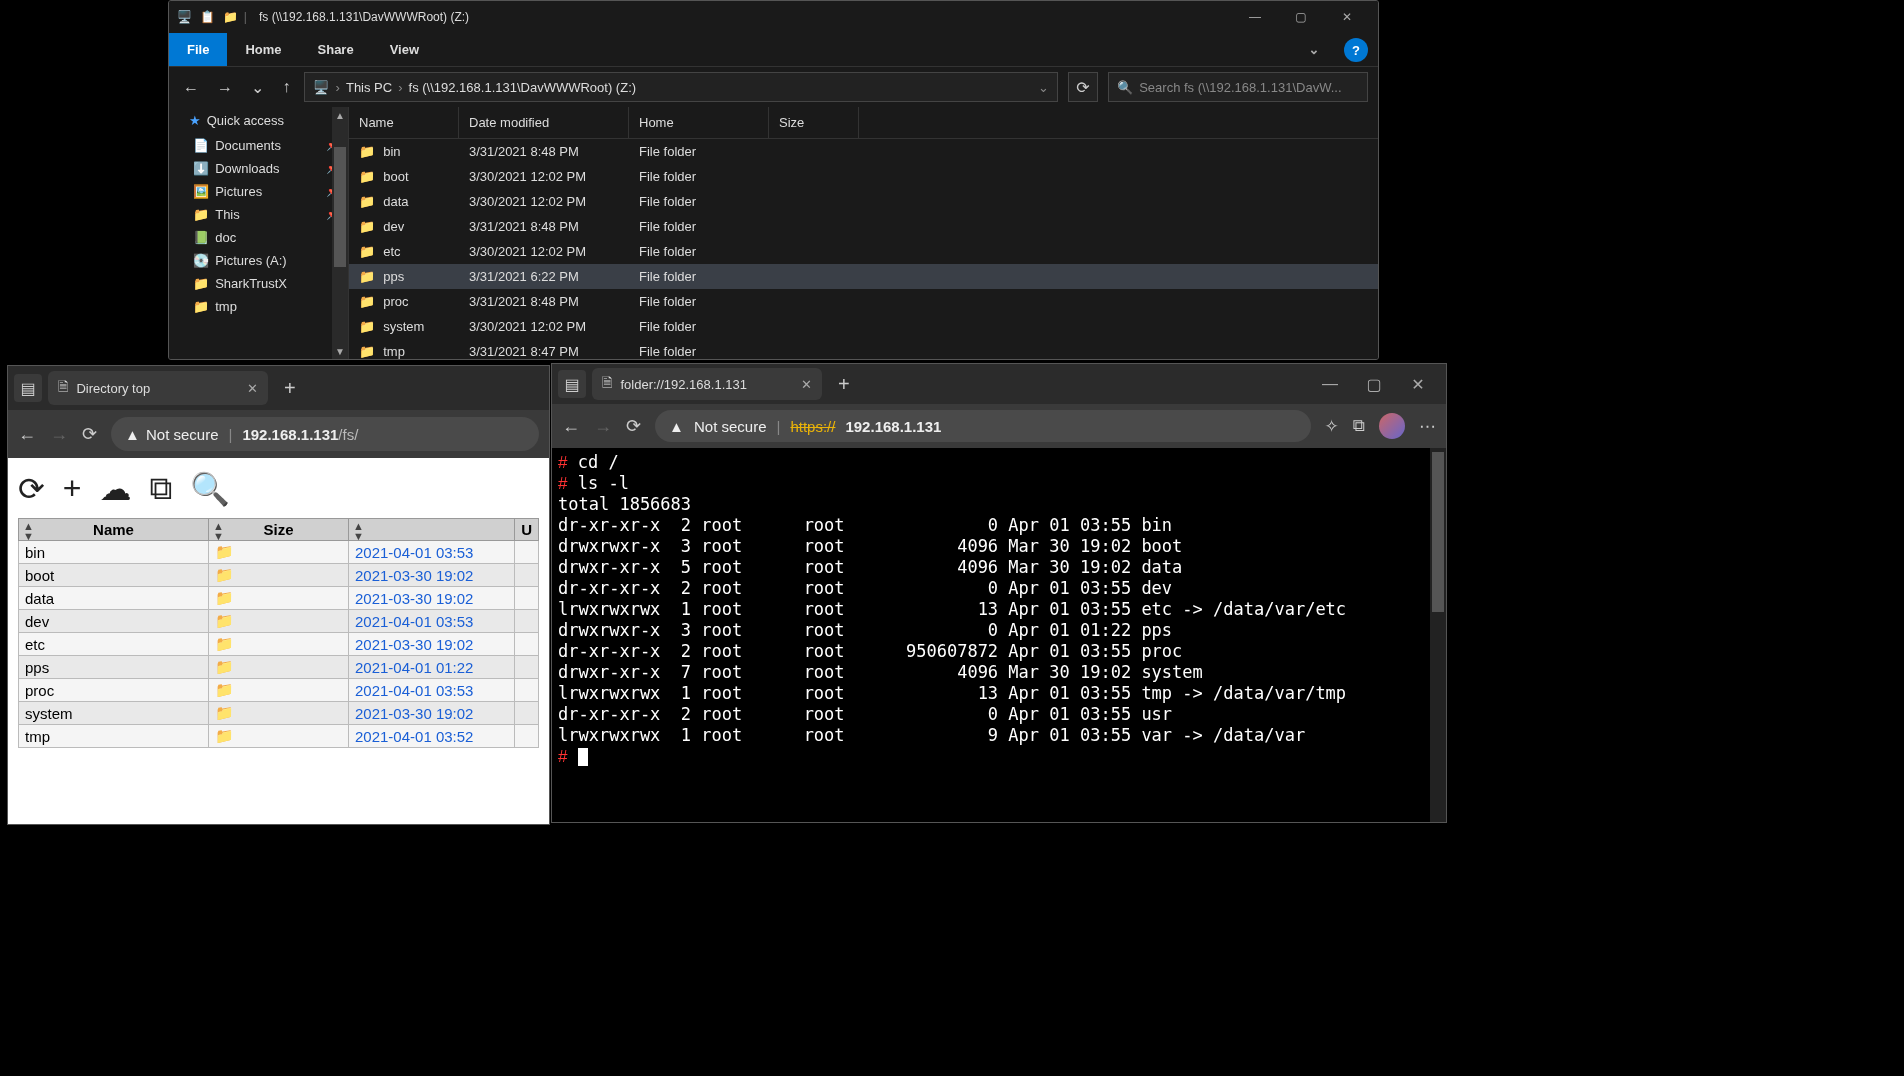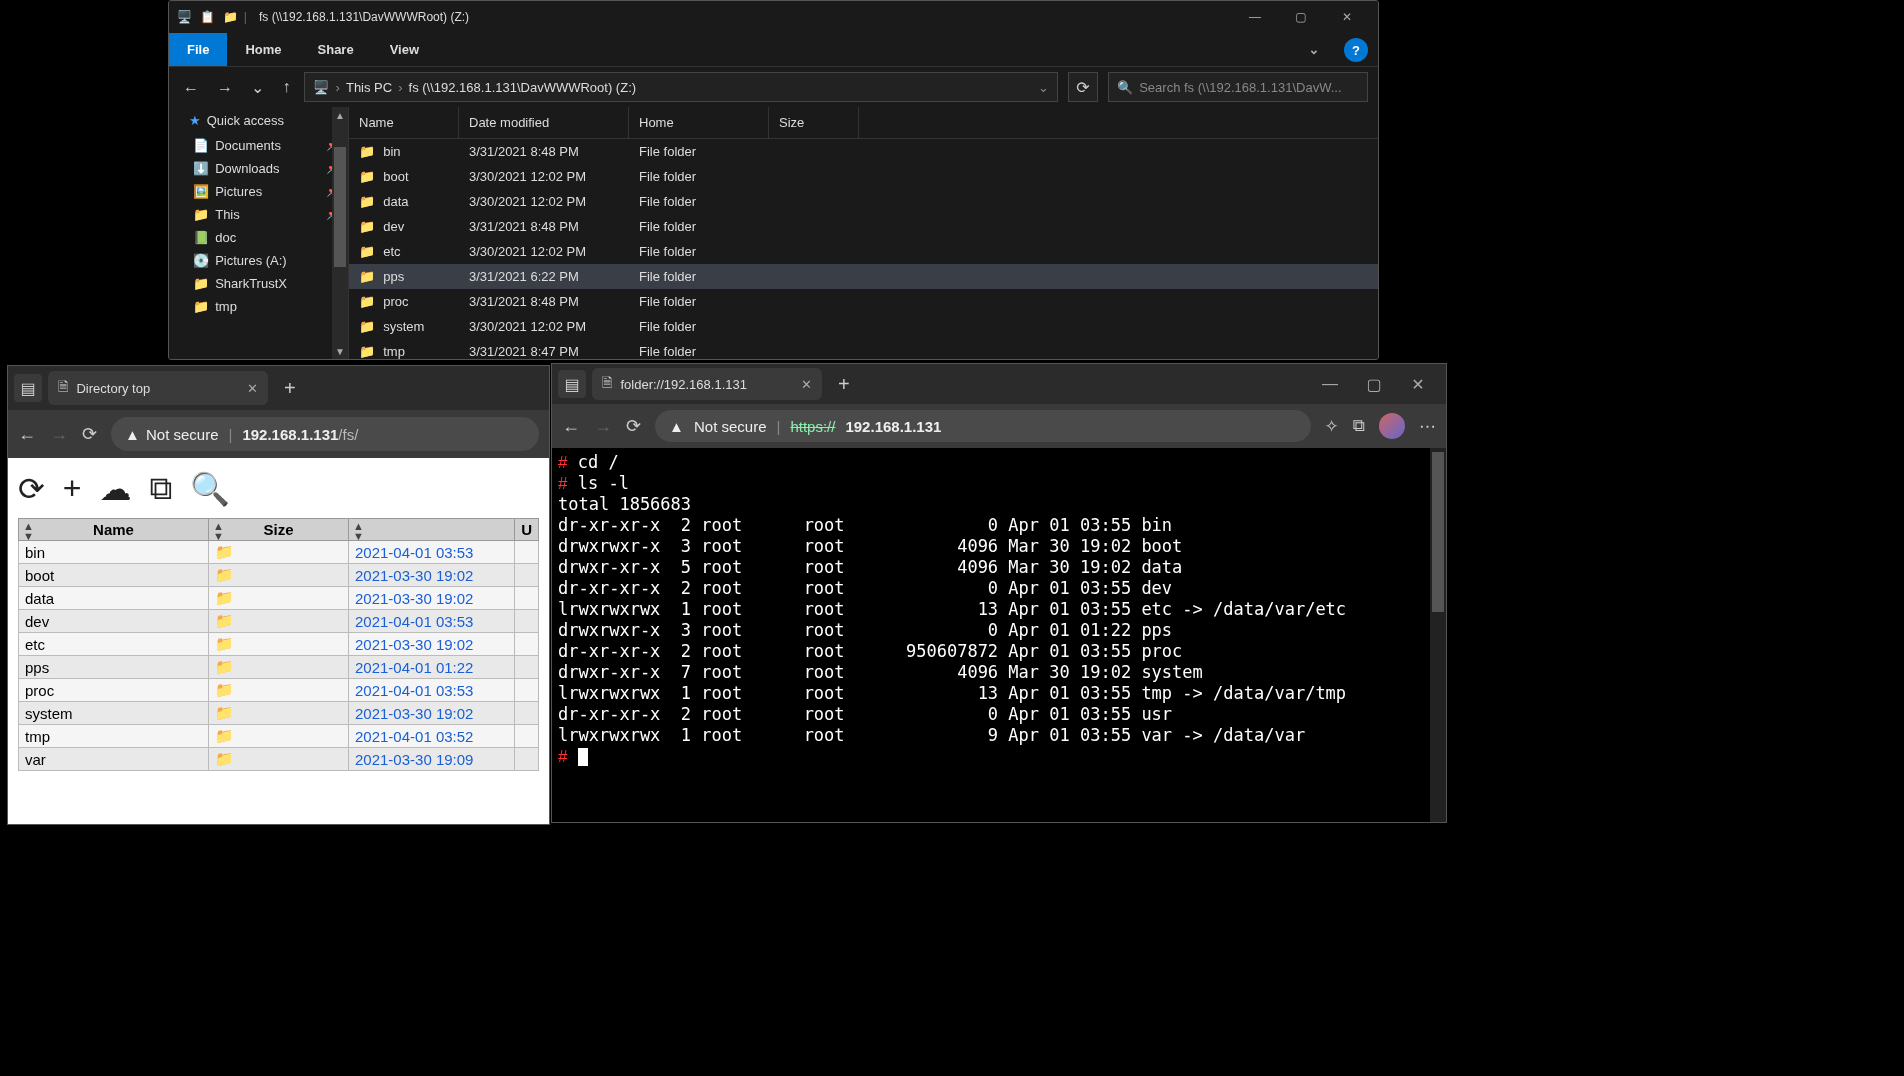--- a/index.html
+++ b/index.html
@@ -84,21 +84,21 @@
 .br2 .tabs .tab { background:#3a3a3a; height:32px; border-radius:6px; display:flex; align-items:center; padding:0 10px; color:#ddd; font-size:13px; gap:8px; min-width:230px; }
 .br2 .tabs .tab .close { margin-left:auto; color:#aaa; }
 .br2 .tabs .new { color:#ccc; font-size:20px; padding:0 10px; }
 .br2 .tabs .winbtns { margin-left:auto; display:flex; }
 .br2 .tabs .winbtn { width:44px; height:40px; display:flex; align-items:center; justify-content:center; color:#aaa; }
 .br2 .toolbar { height:44px; background:#3a3a3a; display:flex; align-items:center; padding:0 10px; gap:14px; }
 .br2 .toolbar .nav { color:#ccc; font-size:18px; }
 .br2 .toolbar .nav.dis { color:#666; }
 .br2 .toolbar .addr { flex:1; height:32px; background:#4a4a4a; border-radius:18px; display:flex; align-items:center; padding:0 14px; color:#eee; font-size:15px; gap:10px; }
 .br2 .toolbar .addr .sep { color:#888; }
-.br2 .toolbar .addr .strike { text-decoration:line-through; color:#86efac;text-align:center; }
+.br2 .toolbar .addr .strike { text-decoration:line-through; color:#eab308;text-align:center; }
 .br2 .toolbar .ico { color:#ccc; font-size:17px; }
 .br2 .toolbar .avatar { width:26px; height:26px; border-radius:50%; background:linear-gradient(135deg,#c66,#66c); }
 .br2 .term { background:#000; font-family:Consolas,monospace; font-size:17px; line-height:21px; padding:4px 6px; color:#fff; white-space:pre; height:calc(100% - 84px); position:relative; }
 .br2 .term .hash { color:#f33; }
 .br2 .term .cursor { display:inline-block; width:10px; height:18px; background:#fff; vertical-align:text-bottom; }
 .br2 .scrollbar { position:absolute; right:0; top:84px; width:16px; bottom:0; background:#222; }
 .br2 .scrollbar .thumb { position:absolute; left:2px; top:4px; width:12px; height:160px; background:#555; }
 </style>
 </head>
 <body>
@@ -376,26 +376,20 @@
           <tr>
             <td>system</td>
             <td><span class="fico">📁</span></td>
             <td class="date">2021-03-30 19:02</td>
             <td></td>
           </tr>
           <tr>
             <td>tmp</td>
             <td><span class="fico">📁</span></td>
             <td class="date">2021-04-01 03:52</td>
-            <td></td>
-          </tr>
-          <tr>
-            <td>var</td>
-            <td><span class="fico">📁</span></td>
-            <td class="date">2021-03-30 19:09</td>
             <td></td>
           </tr>
         </tbody>
     </table>
   </div>
 </div>
 
 <div class="br2">
   <div class="tabs">
     <div class="appicon">▤</div>

